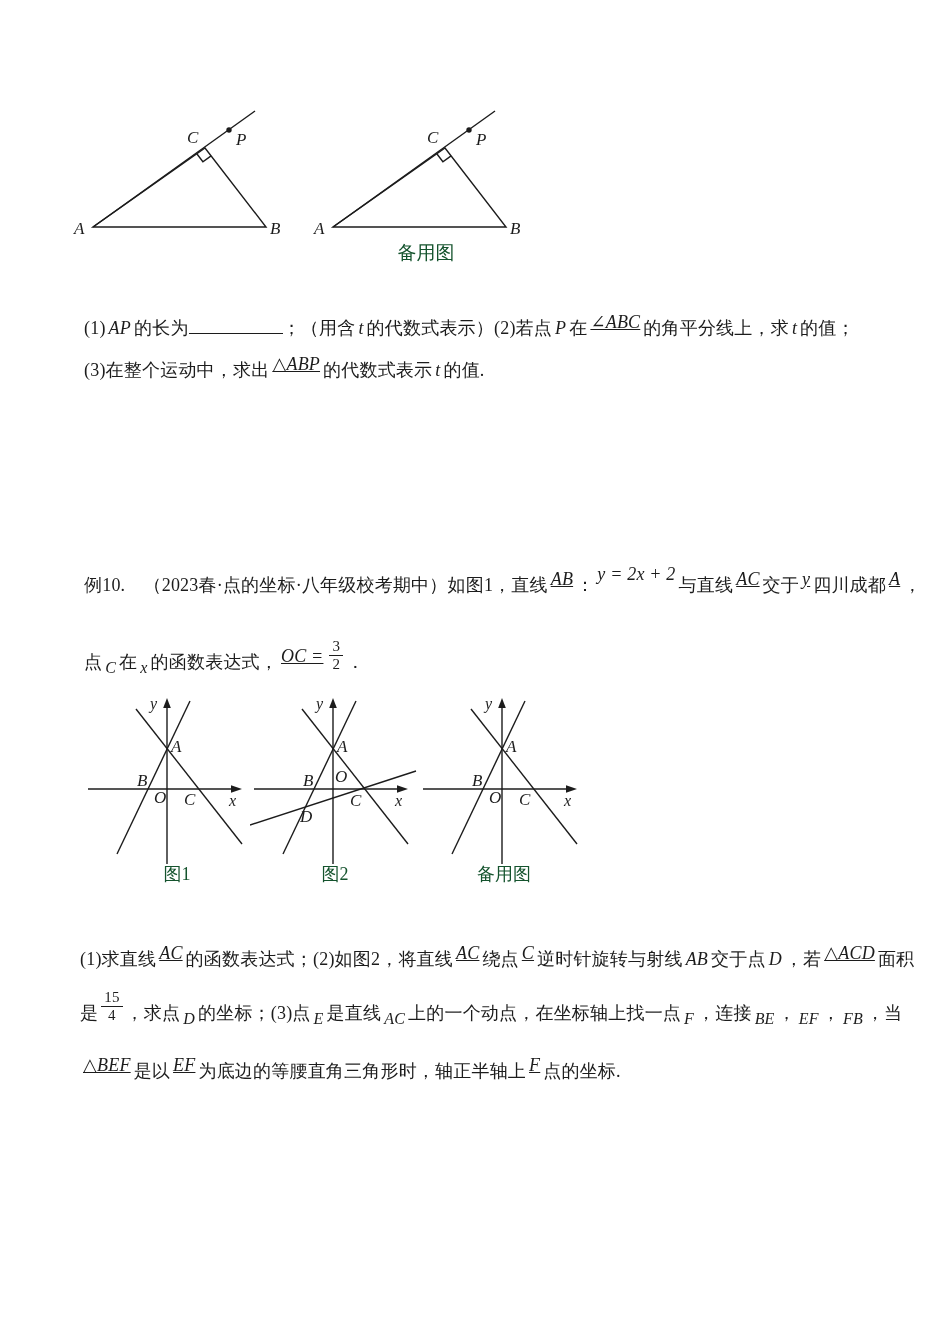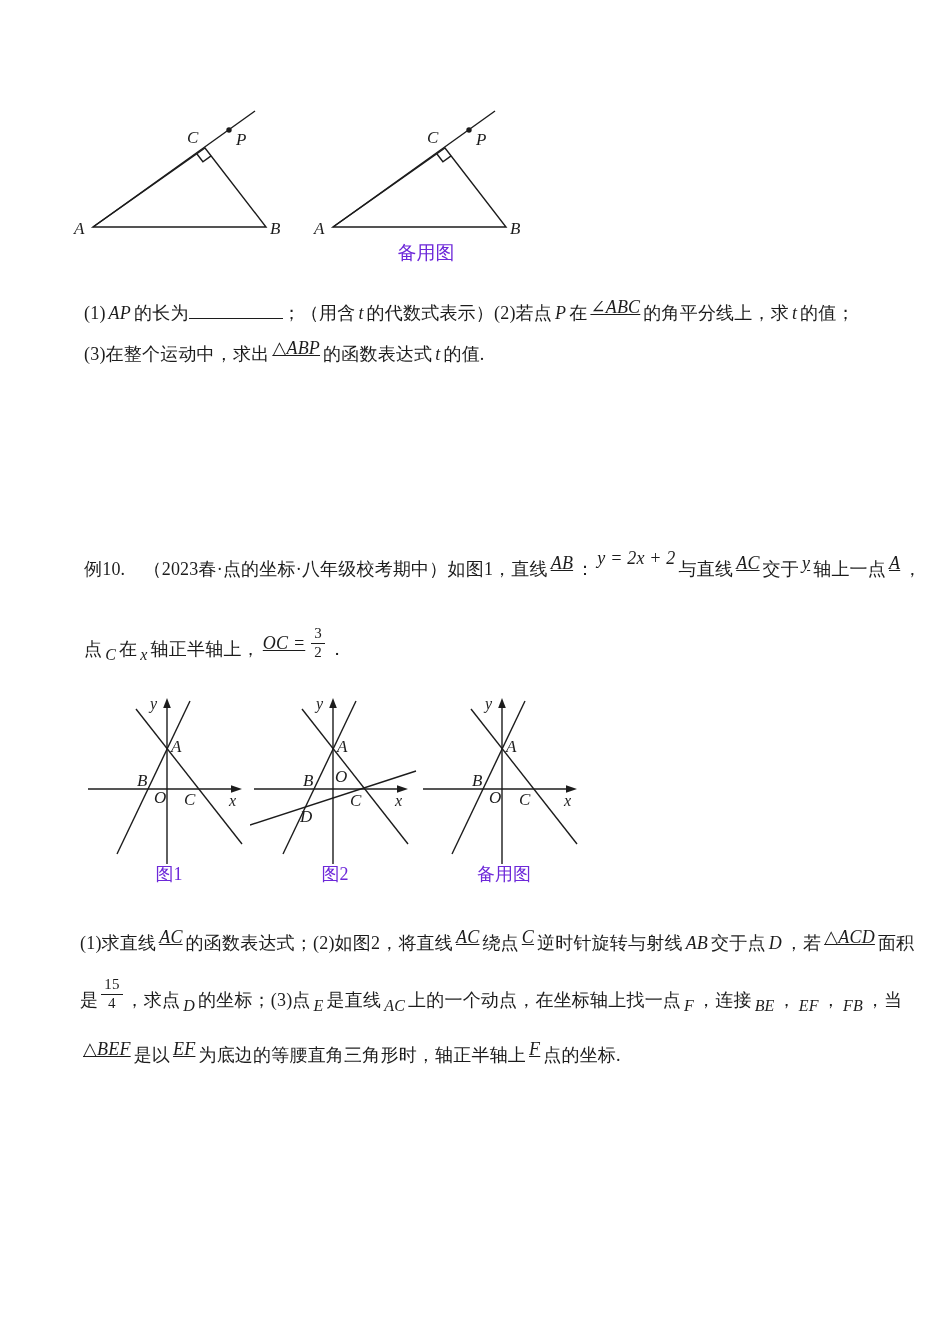--- a/index.html
+++ b/index.html
@@ -6,42 +6,42 @@
   body{
     width:950px;height:1344px;position:relative;background:#ffffff;
     font-family:"Liberation Serif","DejaVu Serif",serif;color:#1c1c1c;
     overflow:hidden;
   }
   .ln{
     position:absolute;white-space:nowrap;font-size:18px;line-height:27px;
     color:#1c1c1c;letter-spacing:0.2px;
   }
   .sc{font-family:"Liberation Serif","DejaVu Serif",serif;}
-  .sm{font-family:"Liberation Serif","DejaVu Serif",serif;font-style:italic;margin:0 3px;display:inline-block;}
+  .sm{font-family:"Liberation Serif","DejaVu Serif",serif;font-style:italic;margin:16px 3px;display:inline-block;}
   .up1{position:relative;top:-6px;text-decoration:underline;}
   .up2{position:relative;top:-11px;}
   .dn1{position:relative;top:5px;font-size:16px;}
   .s-blank{display:inline-block;width:94px;height:1.05em;border-bottom:1.6px solid #1c1c1c;vertical-align:baseline;}
   .s-frac{
     display:inline-flex;flex-direction:column;align-items:center;justify-content:center;
     position:relative;top:-8px;vertical-align:middle;
     font-size:15px;line-height:1.18;margin:0 3px;font-style:normal;
   }
   .s-frac .fr-num{border-bottom:1.3px solid #1c1c1c;padding:0 3px;}
   .s-frac .fr-den{padding:0 3px;}
   .fig{position:absolute;}
   .fig svg .stroke{stroke:#1c1c1c;stroke-width:1.4;fill:none;}
   .fig svg .fillink{fill:#1c1c1c;stroke:none;}
   .fig svg text{
     font-family:"Liberation Serif","DejaVu Serif",serif;
     font-style:italic;font-size:17px;fill:#1c1c1c;
   }
   .fig svg text.axis-label{font-size:16px;}
   .caption{
-    position:absolute;text-align:center;font-size:19px;color:#6d28d9;
+    position:absolute;text-align:center;font-size:19px;color:#14532d;
     font-family:"Liberation Serif","DejaVu Serif",serif;
   }
   .caption.small{font-size:18px;}
 </style>
 </head>
 <body>
 
 <div class="fig" style="left:66px;top:96px;">
   <svg width="220" height="150" viewBox="0 0 220 150">
     <line class="stroke" x1="27" y1="131" x2="189" y2="15"></line>
@@ -63,24 +63,24 @@
     <circle class="fillink" cx="163" cy="34" r="2.7"></circle>
     <text x="8" y="138">A</text>
     <text x="204" y="138">B</text>
     <text x="121" y="47">C</text>
     <text x="170" y="49">P</text>
   </svg>
 </div>
 <div class="caption" style="left:351px;top:240px;width:150px;">备用图</div>
 
 <div class="ln" style="left:84px;top:299px;"><span class="sc">(1)</span><span class="sm">AP</span><span class="sc">的长为</span><span class="s-blank"></span><span class="sc">；（用含</span><span class="sm">t</span><span class="sc">的代数式表示）(2)若点</span><span class="sm">P</span><span class="sc">在</span><span class="sm up1">∠ABC</span><span class="sc">的角平分线上，求</span><span class="sm">t</span><span class="sc">的值；</span></div>
-<div class="ln" style="left:84px;top:341px;"><span class="sc">(3)在整个运动中，求出</span><span class="sm up1">△ABP</span><span class="sc">的函数表达式</span><span class="sm">t</span><span class="sc">的值.</span></div>
+<div class="ln" style="left:84px;top:341px;"><span class="sc">(3)在整个运动中，求出</span><span class="sm up1">△ABP</span><span class="sc">的代数式表示</span><span class="sm">t</span><span class="sc">的值.</span></div>
 
-<div class="ln" style="left:84px;top:556px;"><span class="sc">例10.　（2023春·点的坐标·八年级校考期中）如图1，直线</span><span class="sm up1">AB</span><span class="sc">：</span><span class="sm up2">y = 2x + 2</span><span class="sc">与直线</span><span class="sm up1">AC</span><span class="sc">交于</span><span class="sm up1">y</span><span class="sc">轴上一点</span><span class="sm up1">A</span><span class="sc">，</span></div>
-<div class="ln" style="left:84px;top:633px;"><span class="sc">点</span><span class="sm dn1">C</span><span class="sc">在</span><span class="sm dn1">x</span><span class="sc">轴正半轴上，</span><span class="sm up1">OC =</span><span class="s-frac">
+<div class="ln" style="left:84px;top:556px;"><span class="sc">例10.　（2023春·点的坐标·八年级校考期中）如图1，直线</span><span class="sm up1">AB</span><span class="sc">：</span><span class="sm up2">y = 2x + 2</span><span class="sc">与直线</span><span class="sm up1">AC</span><span class="sc">交于</span><span class="sm up1">y</span><span class="sc">四川成都</span><span class="sm up1">A</span><span class="sc">，</span></div>
+<div class="ln" style="left:84px;top:633px;"><span class="sc">点</span><span class="sm dn1">C</span><span class="sc">在</span><span class="sm dn1">x</span><span class="sc">的函数表达式，</span><span class="sm up1">OC =</span><span class="s-frac">
       <span class="fr-num">3</span>
       <span class="fr-den">2</span>
     </span><span class="sc">．</span></div>
 
 <div class="fig" style="left:84px;top:692px;">
   <svg width="170" height="178" viewBox="0 0 170 178">
     <line class="stroke" x1="4" y1="97" x2="150" y2="97"></line>
     <polygon class="fillink" points="147,93.2 158,97 147,100.8"></polygon>
     <line class="stroke" x1="83" y1="172" x2="83" y2="14"></line>
     <polygon class="fillink" points="79.2,16 83,6 86.8,16"></polygon>
@@ -124,21 +124,21 @@
     <line class="stroke" x1="52" y1="17" x2="158" y2="152"></line>
     <text class="axis-label" x="66" y="17">y</text>
     <text class="axis-label" x="145" y="114">x</text>
     <text x="87" y="60">A</text>
     <text x="53" y="94">B</text>
     <text x="70" y="111">O</text>
     <text x="100" y="113">C</text>
   </svg>
 </div>
 
-<div class="caption small" style="left:84px;top:862px;width:170px;">图1</div>
+<div class="caption small" style="left:92px;top:862px;width:170px;">图1</div>
 <div class="caption small" style="left:250px;top:862px;width:170px;">图2</div>
 <div class="caption small" style="left:419px;top:862px;width:170px;">备用图</div>
 
 <div class="ln" style="left:80px;top:930px;"><span class="sc">(1)求直线</span><span class="sm up1">AC</span><span class="sc">的函数表达式；(2)如图2，将直线</span><span class="sm up1">AC</span><span class="sc">绕点</span><span class="sm up1">C</span><span class="sc">逆时针旋转与射线</span><span class="sm">AB</span><span class="sc">交于点</span><span class="sm">D</span><span class="sc">，若</span><span class="sm up1">△ACD</span><span class="sc">面积</span></div>
 <div class="ln" style="left:80px;top:984px;"><span class="sc">是</span><span class="s-frac">
       <span class="fr-num">15</span>
       <span class="fr-den">4</span>
     </span><span class="sc">，求点</span><span class="sm dn1">D</span><span class="sc">的坐标；(3)点</span><span class="sm dn1">E</span><span class="sc">是直线</span><span class="sm dn1">AC</span><span class="sc">上的一个动点，在坐标轴上找一点</span><span class="sm dn1">F</span><span class="sc">，连接</span><span class="sm dn1">BE</span><span class="sc">，</span><span class="sm dn1">EF</span><span class="sc">，</span><span class="sm dn1">FB</span><span class="sc">，当</span></div>
 <div class="ln" style="left:80px;top:1042px;"><span class="sm up1">△BEF</span><span class="sc">是以</span><span class="sm up1">EF</span><span class="sc">为底边的等腰直角三角形时，轴正半轴上</span><span class="sm up1">F</span><span class="sc">点的坐标.</span></div>
 

